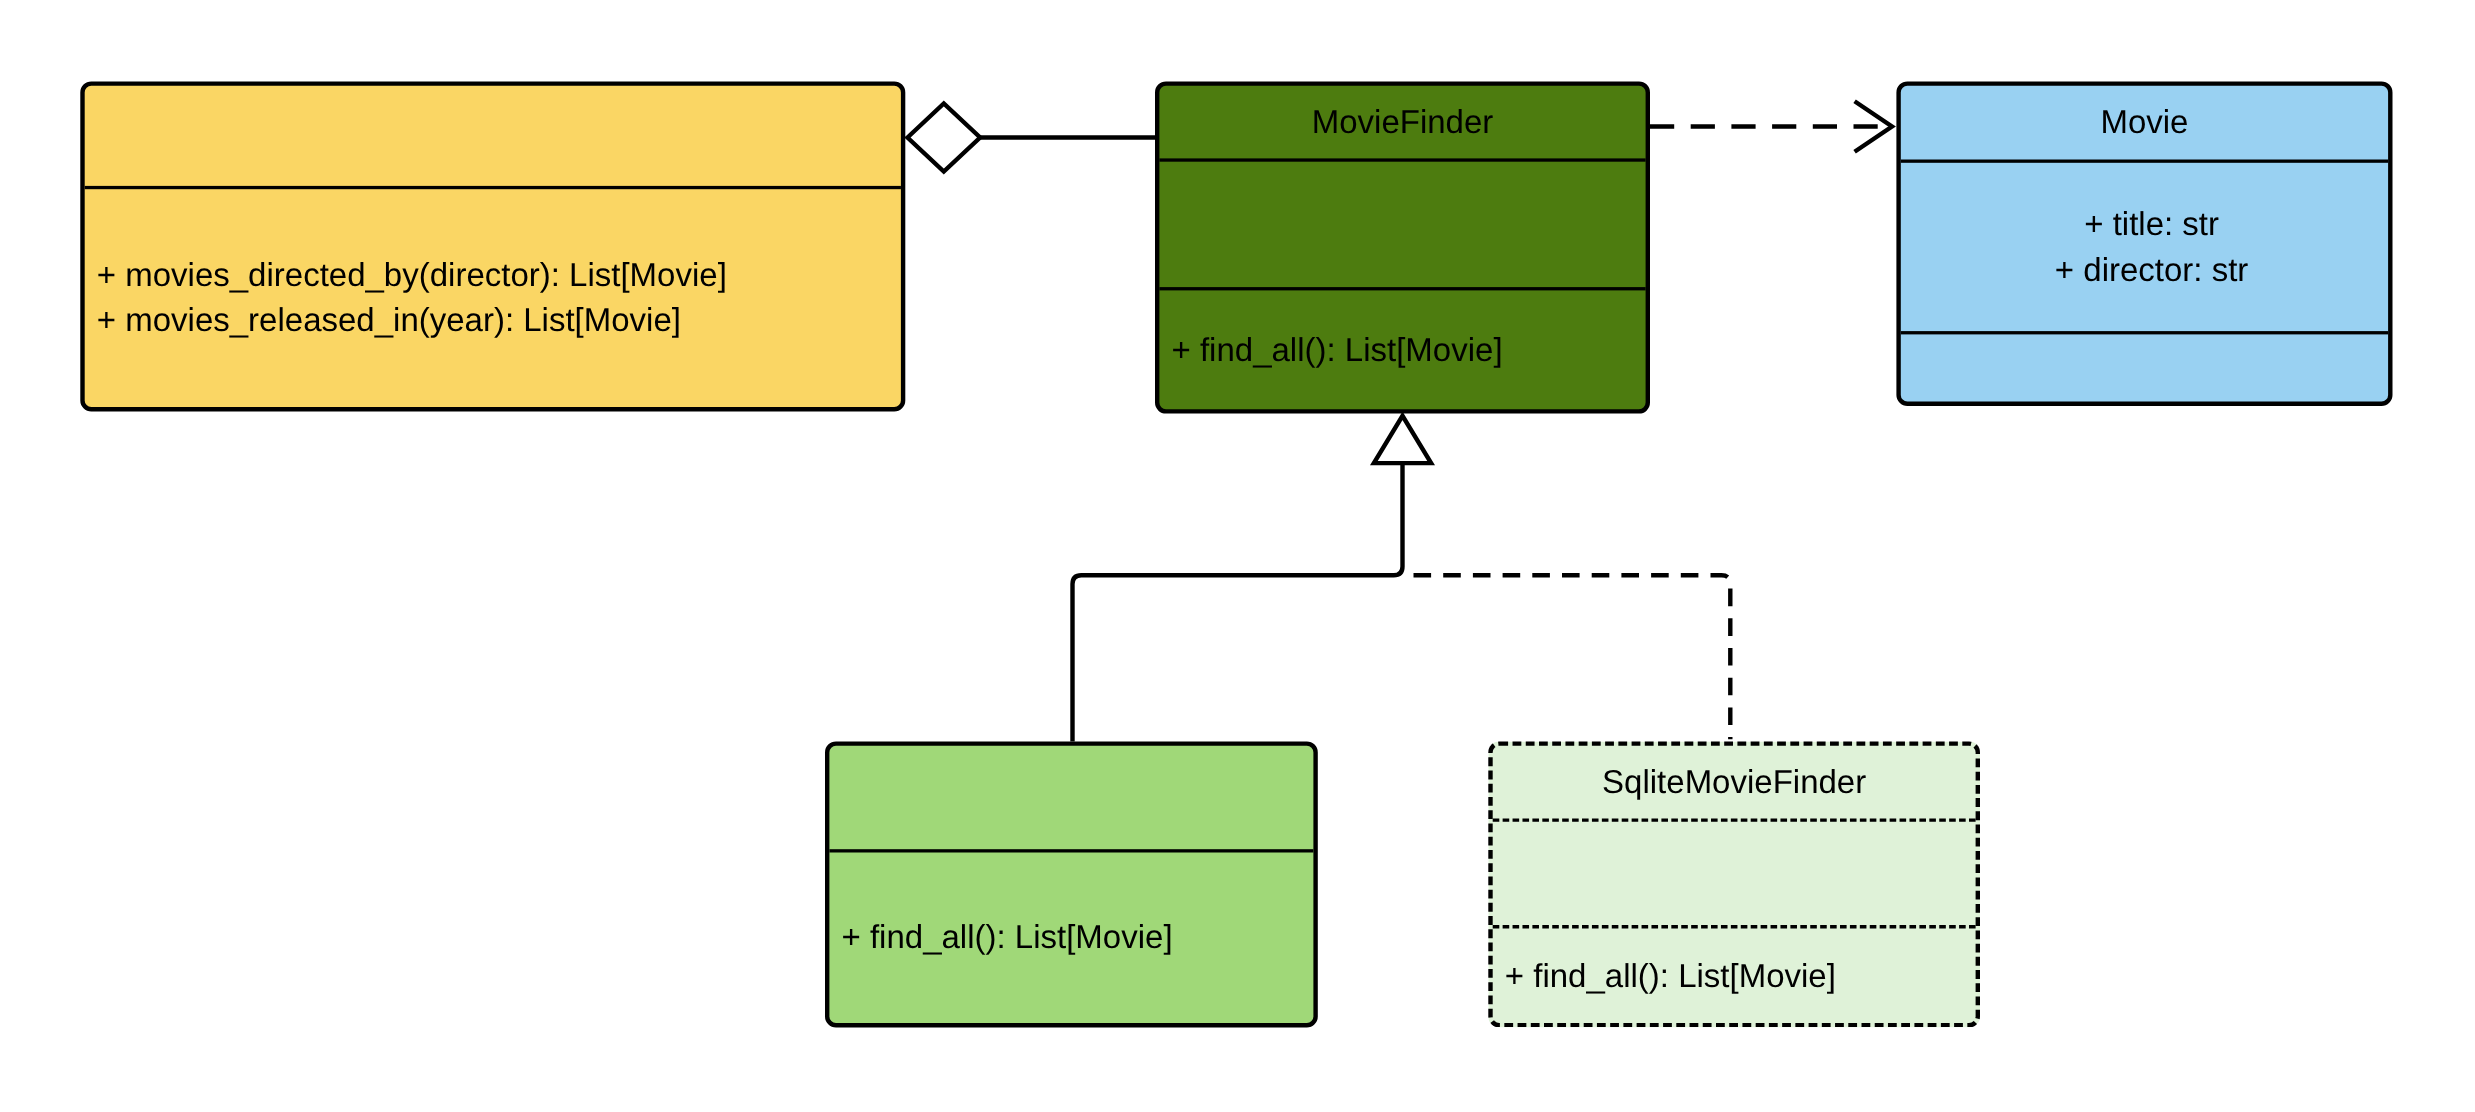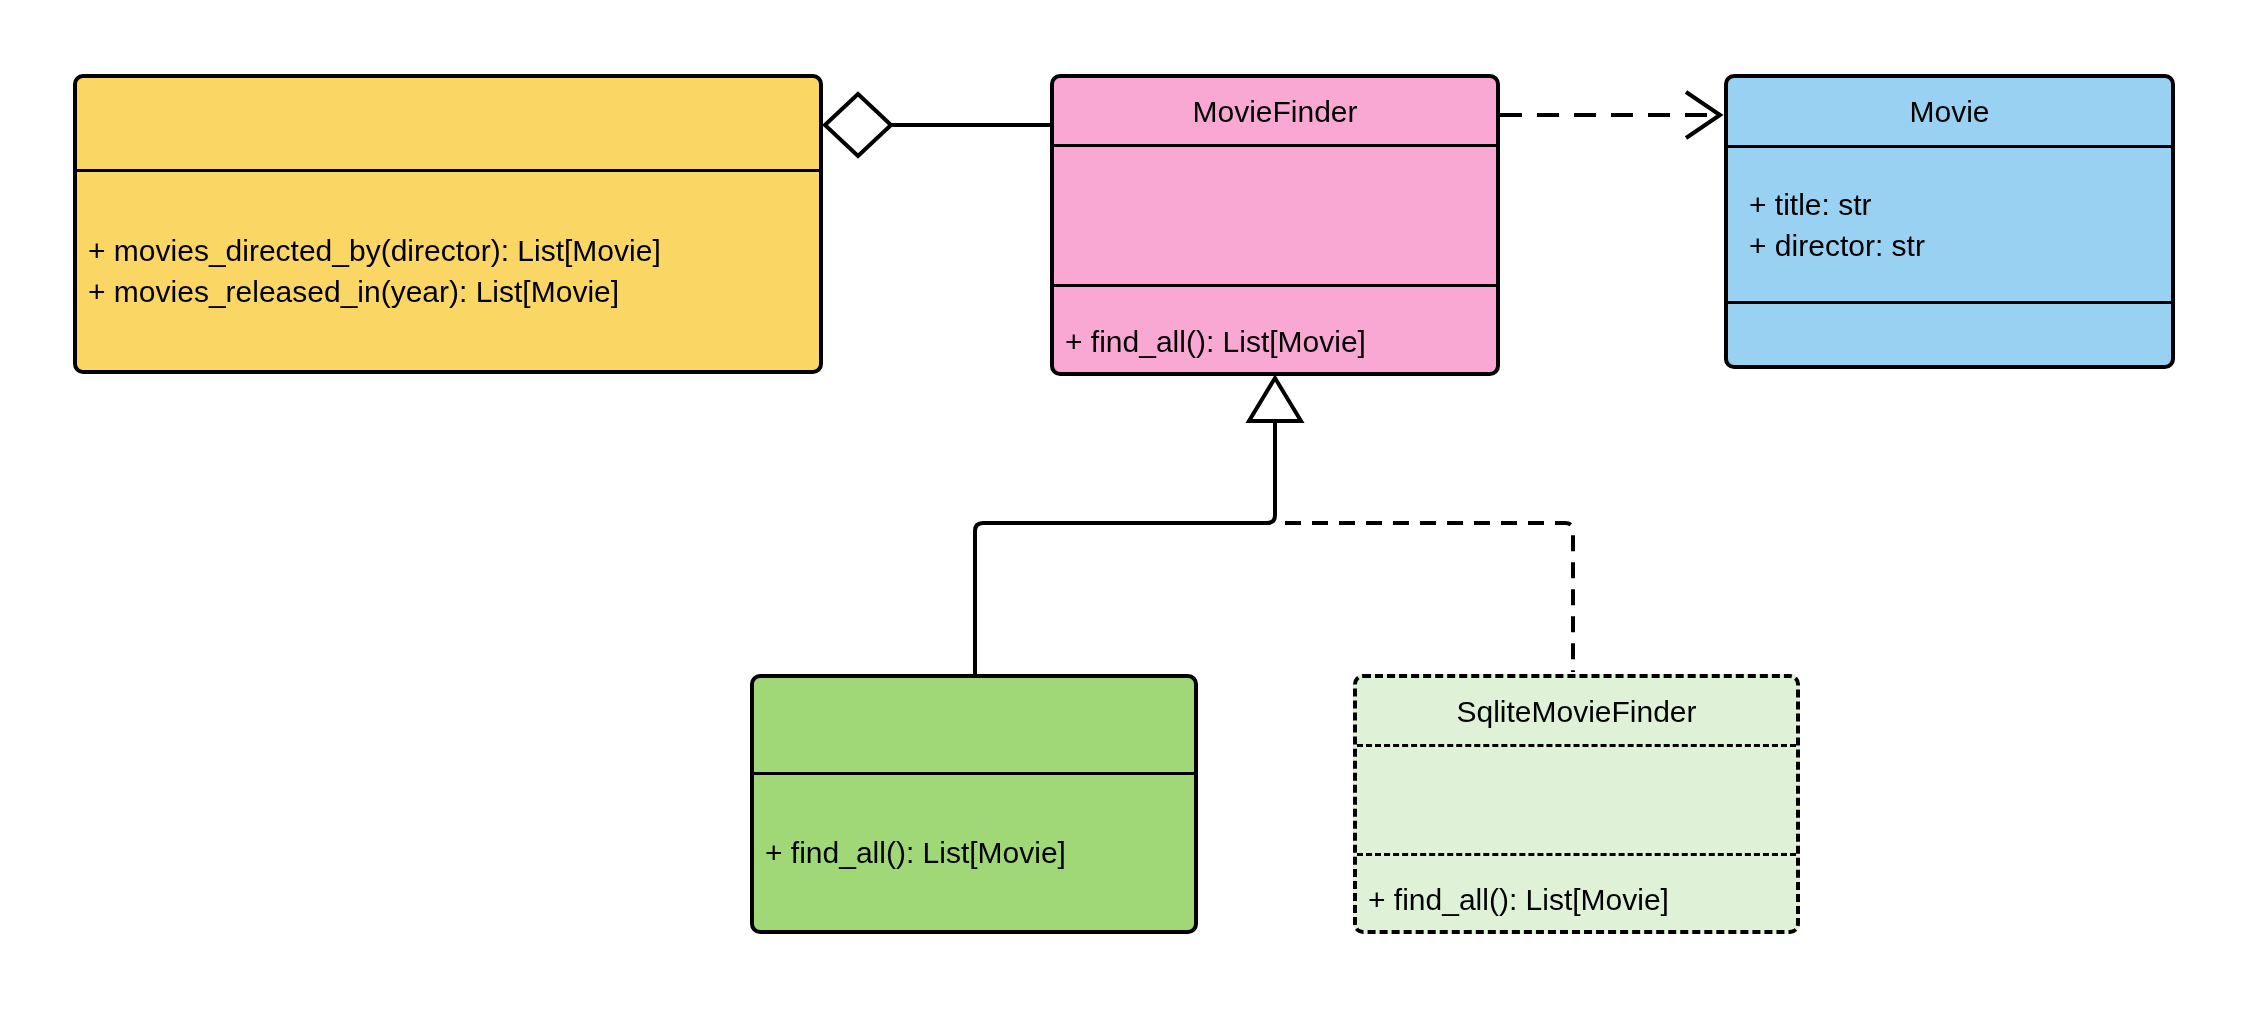--- a/index.html
+++ b/index.html
@@ -14,39 +14,40 @@
   }
   .uml-class {
     position: absolute;
     box-sizing: border-box;
     border: 4px solid #000;
     border-radius: 10px;
     display: flex;
     flex-direction: column;
     background: #ccc; 
   }
-  .uml-class.dashed { border-style: dashed; gap: 12px; }
+  .uml-class.dashed { border-style: dashed; }
   .sec {
     box-sizing: border-box;
     display: flex;
     flex-direction: column;
     justify-content: center;
     font-size: 30px;
     line-height: 41px;
   }
   .sec-title {
     align-items: center;
     height: var(--th, 70px);
     border-bottom: 3px solid #000;
   }
   .sec-attrs {
     height: var(--ah, 100px);
     border-bottom: 3px solid #000;
     padding-left: 21px;
     padding-right: 8px;
+    text-align: center;
   }
   .sec-methods {
     flex: 1;
     padding-left: 11px;
     padding-right: 8px;
   }
   .uml-class.dashed .sec-title,
   .uml-class.dashed .sec-attrs { border-bottom-style: dashed; }
 
   #cls-movielister { left: 73px;   top: 74px;  width: 750px; height: 300px; --th: 70px; --ah: 94px; }
@@ -95,21 +96,21 @@
   </svg>
 
   <div class="uml-class" id="cls-movielister" data-bind-style="backgroundColor:diagram.classes.0.fill" style="background-color: rgb(250, 214, 100);">
     <div class="sec sec-attrs"></div>
     <div class="sec sec-methods">
       <div data-bind="diagram.classes.0.methods.0">+ movies_directed_by(director): List[Movie]</div>
       <div data-bind="diagram.classes.0.methods.1">+ movies_released_in(year): List[Movie]</div>
     </div>
   </div>
 
-  <div class="uml-class" id="cls-moviefinder" data-bind-style="backgroundColor:diagram.classes.1.fill" style="background-color: #f9a8d4; gap: 23px;">
+  <div class="uml-class" id="cls-moviefinder" data-bind-style="backgroundColor:diagram.classes.1.fill" style="background-color: #4d7c0f;">
     <div class="sec sec-title" data-bind="diagram.classes.1.title">MovieFinder</div>
     <div class="sec sec-attrs"></div>
     <div class="sec sec-methods">
       <div data-bind="diagram.classes.1.methods.0">+ find_all(): List[Movie]</div>
     </div>
   </div>
 
   <div class="uml-class" id="cls-movie" data-bind-style="backgroundColor:diagram.classes.2.fill" style="background-color: rgb(153, 209, 242);">
     <div class="sec sec-title" data-bind="diagram.classes.2.title">Movie</div>
     <div class="sec sec-attrs">

